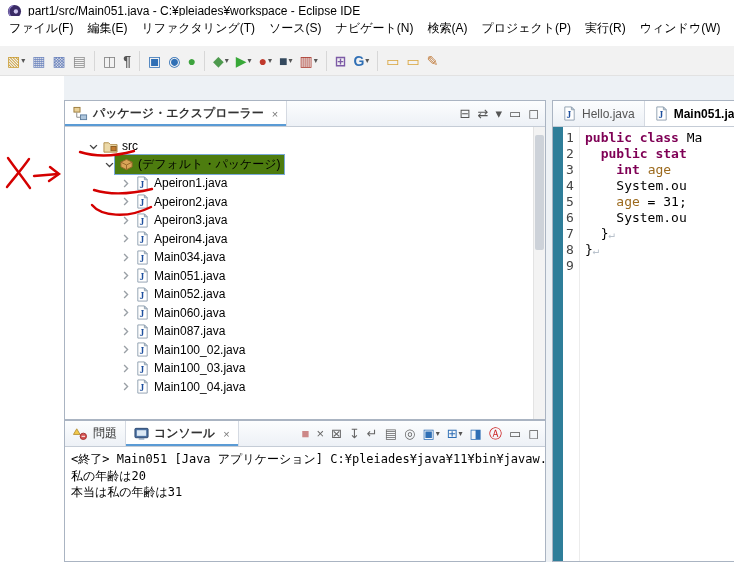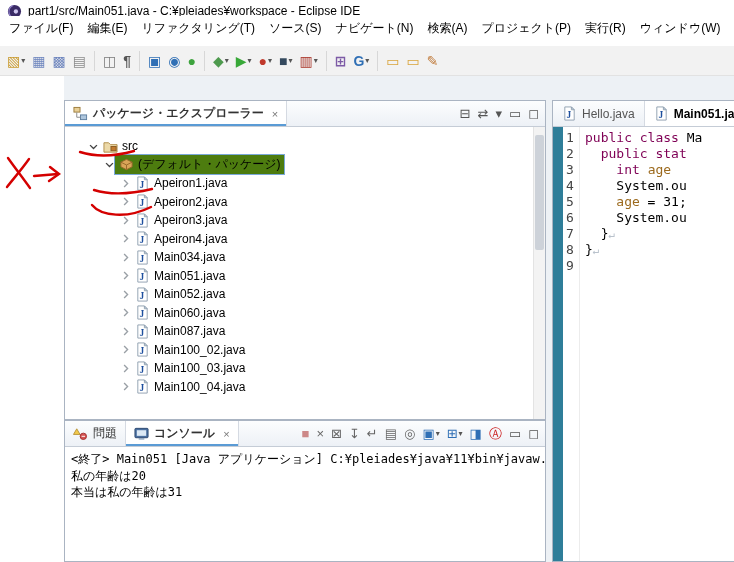--- a/index.html
+++ b/index.html
@@ -52,21 +52,21 @@
               border-right:1px solid #d5dae2;white-space:nowrap}
   .editor-tab.active{background:#fff;color:#000;font-weight:bold}
   .editor-body{position:absolute;top:26px;left:0;right:0;bottom:0;display:flex;overflow:hidden}
   .ruler{width:10px;background:#2f7e99;flex:none}
   .gutter{width:17px;flex:none;padding:3px 0 0 3px;font:13px/16px "DejaVu Sans Mono","Liberation Mono",monospace;
           color:#444;background:#fff;border-right:1px solid #ececec}
   .gutter div{height:16px}
   .code{flex:1;padding:3px 0 0 5px;font:13px/16px "DejaVu Sans Mono","Liberation Mono",monospace;
         white-space:pre;overflow:hidden}
   .code div{height:16px}
-  .c-kw{color:#7f0055;font-weight:normal}
+  .c-kw{color:#7f0055;font-weight:bold}
   .c-plain{color:#000}
   .c-var{color:#9c6a1e}
   .c-ws{color:#b9c2cc;font-size:11px}
 
   
   .console-body{position:absolute;top:26px;left:0;right:0;bottom:0;padding:4px 6px;
                 font:12px/16.5px "DejaVu Sans Mono","Liberation Mono",monospace;white-space:pre;overflow:hidden;color:#000}
 
   
   .ann{position:absolute;left:0;top:0;pointer-events:none}

